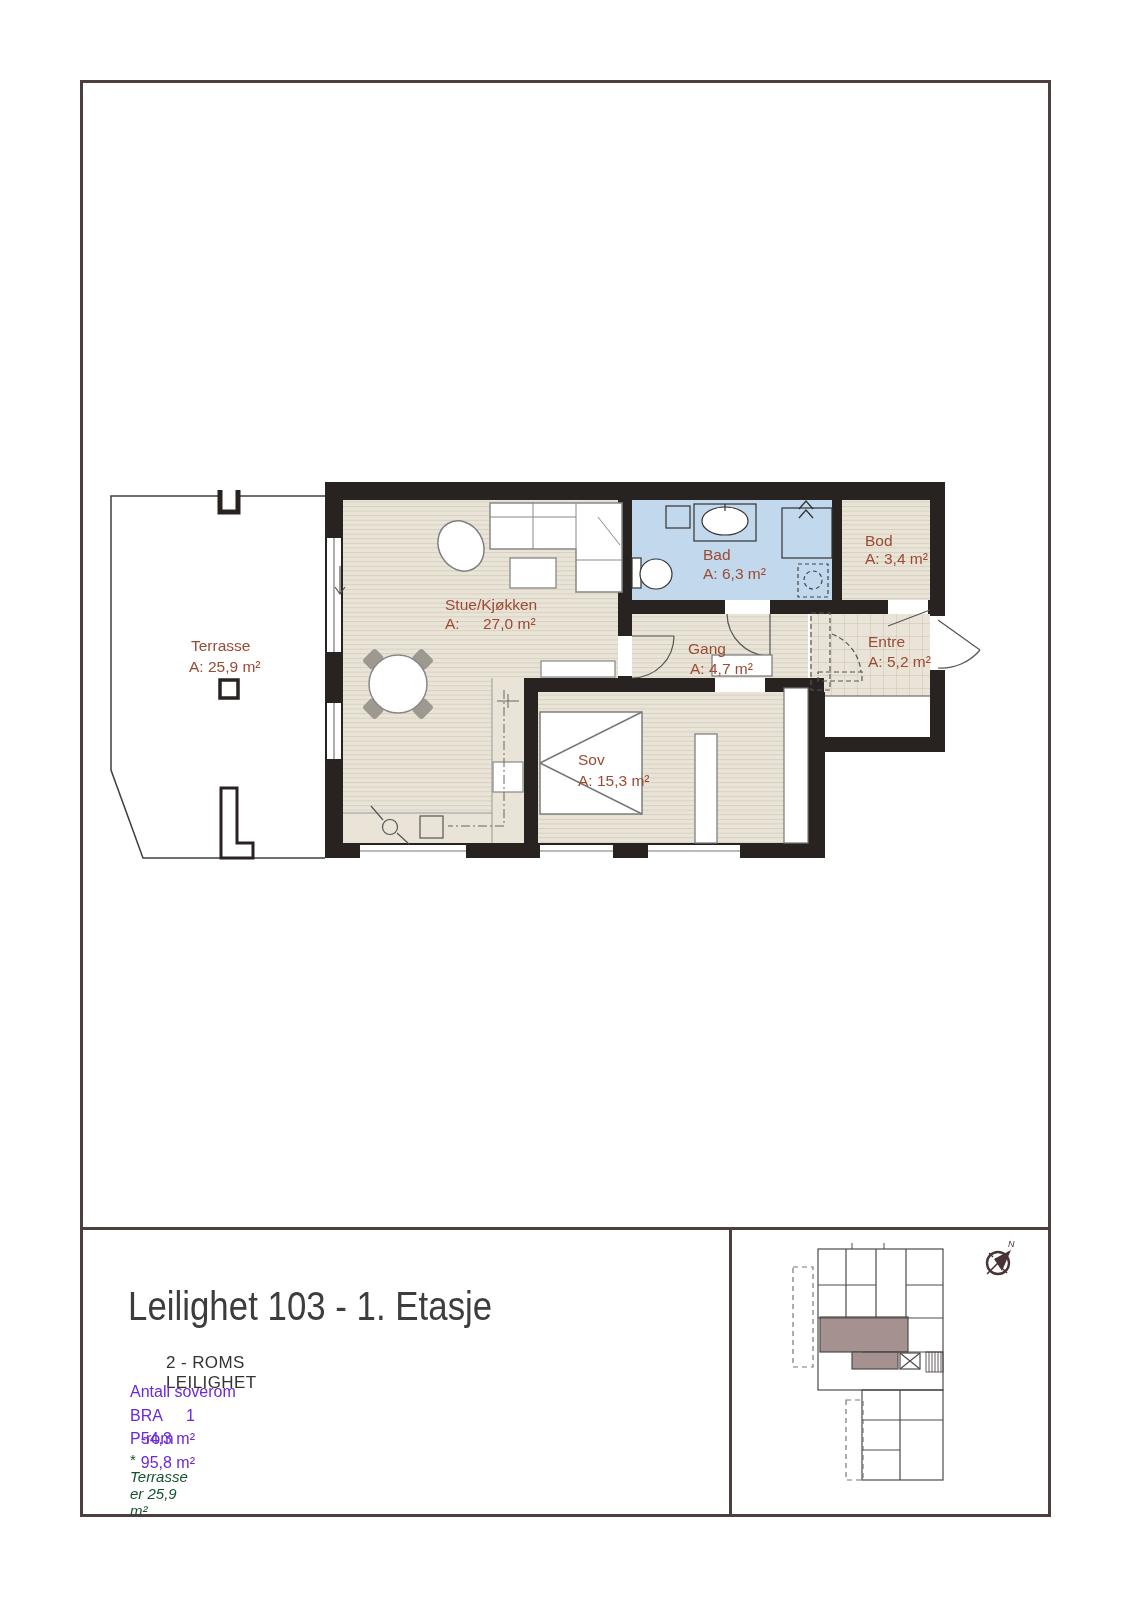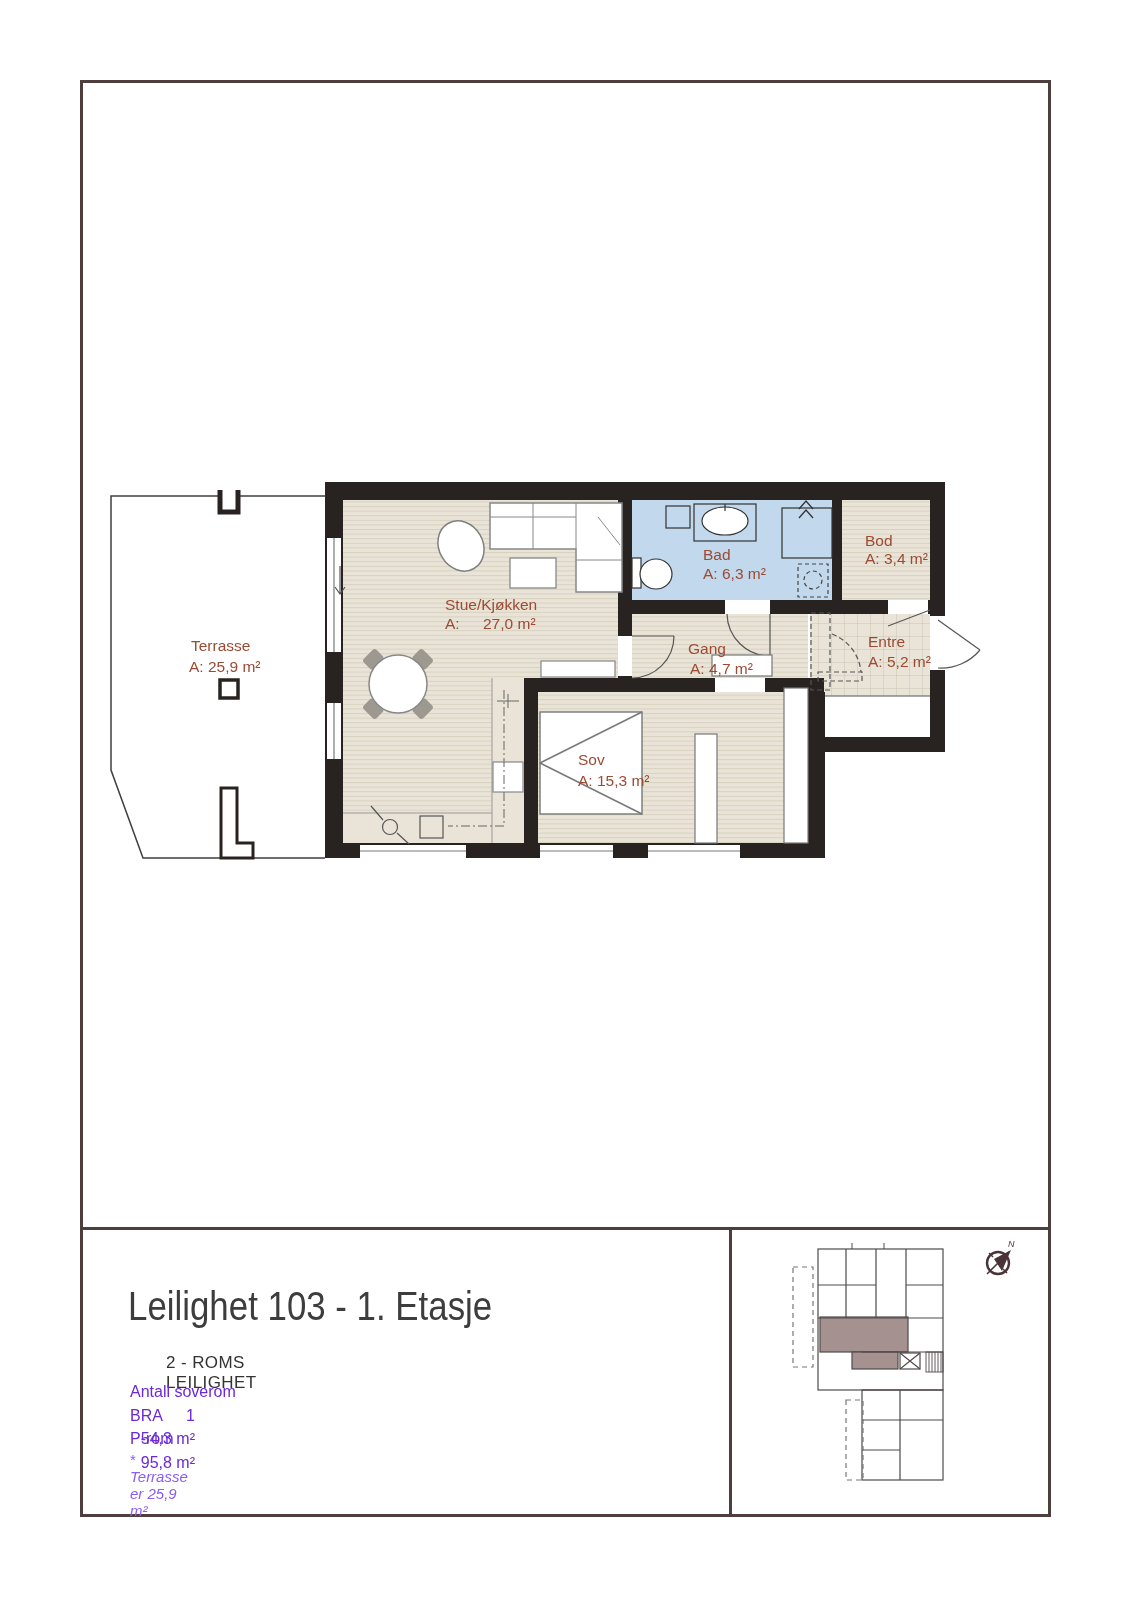--- a/index.html
+++ b/index.html
@@ -11,21 +11,21 @@
   .divider-h{position:absolute;left:80px;top:1227px;width:971px;height:3px;background:#4f3e3e;z-index:2;}
   .divider-v{position:absolute;left:729px;top:1227px;width:3px;height:290px;background:#4f3e3e;z-index:2;}
   .title-block{position:absolute;left:0;top:0;z-index:3;color:#3a3a3a;}
   .sheet-title{position:absolute;left:128px;top:1283px;font-size:41px;white-space:nowrap;
                transform:scaleX(0.85);transform-origin:left top;letter-spacing:0px;color:#3d3d3d;}
   .sheet-subtitle{position:absolute;left:130px;top:1353px;font-size:17px;letter-spacing:0.4px;color:#333;margin-left:36px;}
   .spec-rows{position:absolute;left:130px;top:1380px;font-size:16px;color:#6d28d9;}
   .spec-row{height:23.5px;line-height:23.5px;}
   .spec-label{display:inline-block;width:190px;}
   .spec-value{display:inline-block;width:65px;text-align:right;}
-  .footnote{position:absolute;left:130px;top:1451px;font-size:15px;color:#8b5cf6;}
+  .footnote{position:absolute;left:130px;top:1451px;font-size:15px;color:#14532d;}
   .footnote .mark{display:inline-block;width:28px;}
   .footnote .fn-text{font-style:italic;}
   svg text{font-family:"Liberation Sans", sans-serif;}
 </style>
 </head>
 <body>
 
 <div class="page">
 
   <svg class="plan-svg" viewBox="0 0 1131 1600">

